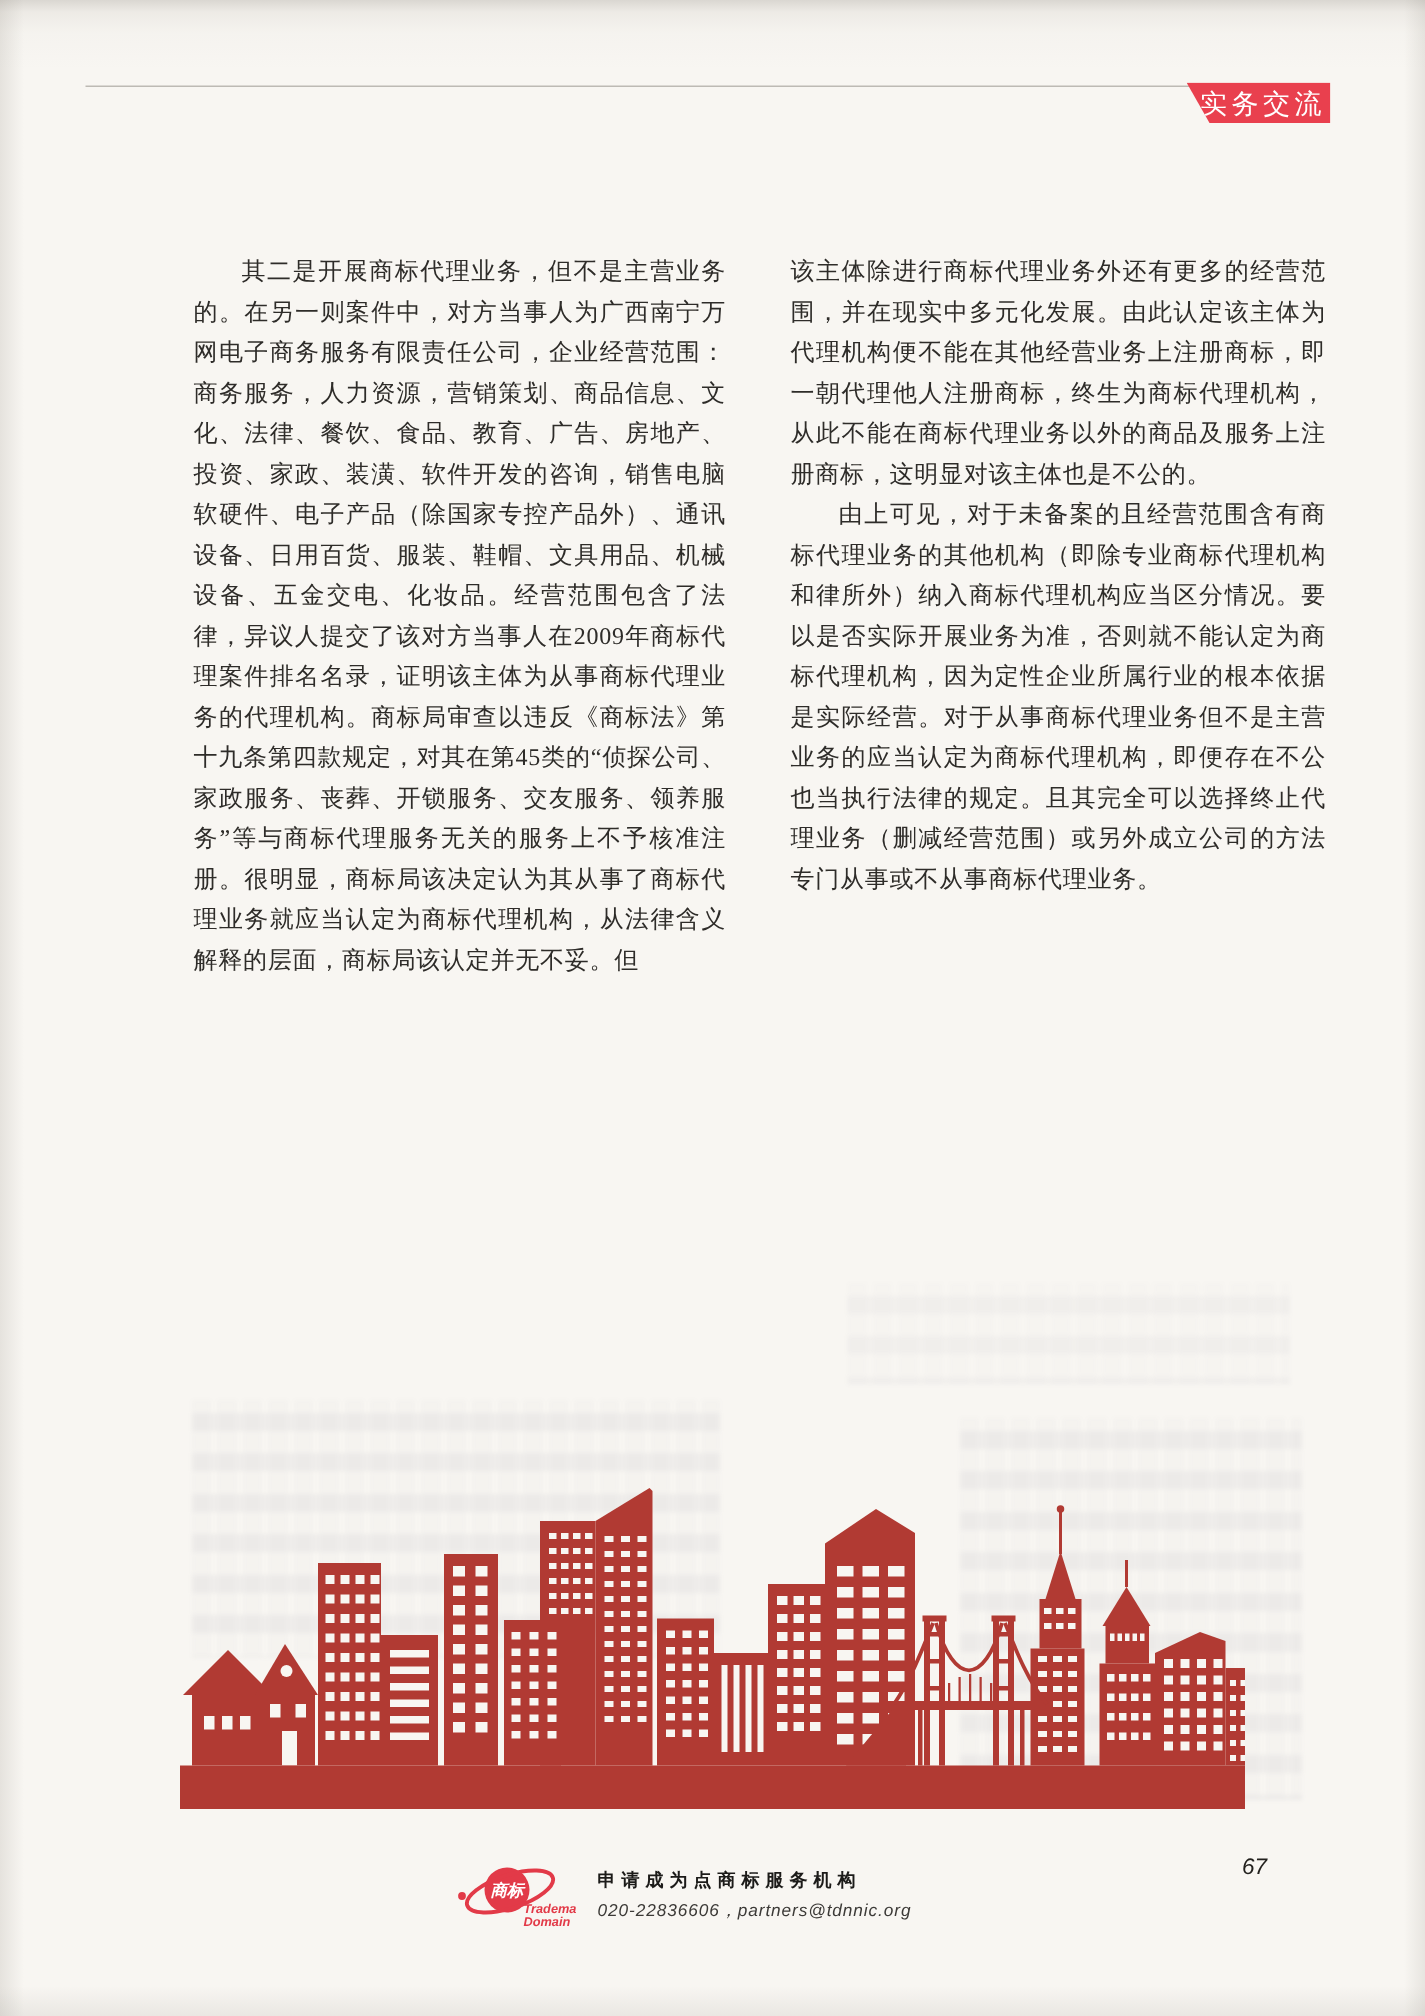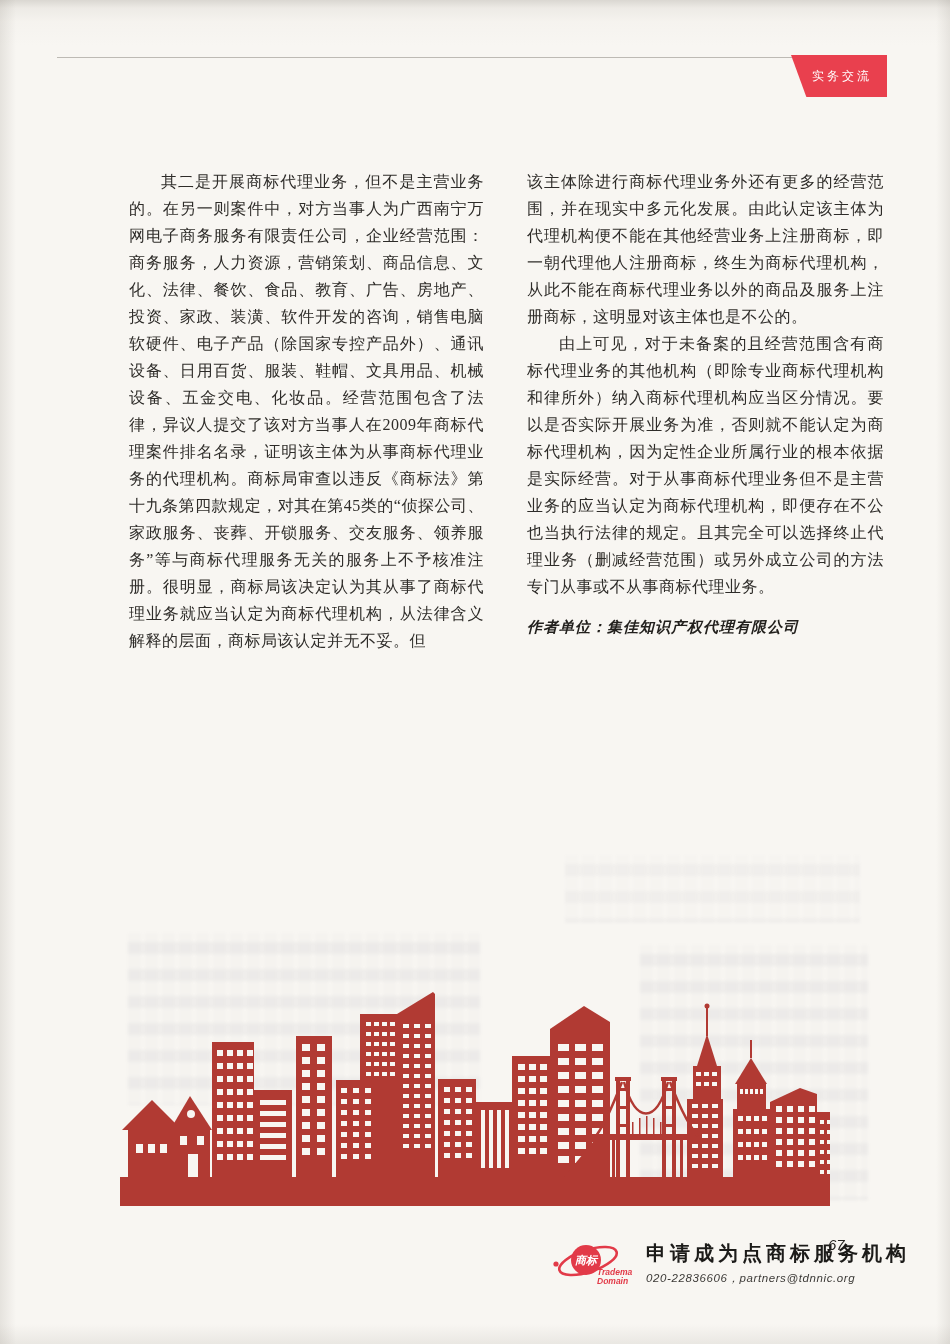--- a/index.html
+++ b/index.html
@@ -18,26 +18,26 @@
   .scan-left{position:absolute;left:0;top:0;width:16px;height:100%;
     background:linear-gradient(90deg,rgba(130,124,114,.16),rgba(130,124,114,0));}
   .scan-right{position:absolute;right:0;top:0;width:14px;height:100%;
     background:linear-gradient(270deg,rgba(130,124,114,.14),rgba(130,124,114,0));}
   .scan-bottom{position:absolute;left:0;bottom:0;width:100%;height:20px;
     background:linear-gradient(0deg,rgba(130,124,114,.12),rgba(130,124,114,0));}
 
   
   .top-rule{position:absolute;left:57px;top:57px;width:740px;height:1px;background:#bdbab4;}
   .badge{
-    position:absolute;left:791px;top:55px;width:96px;height:42px;
+    position:absolute;left:791px;top:55px;width:96px;height:27px;
     background:#e9404e;color:#ffffff;
     clip-path:polygon(0 0,100% 0,100% 100%,16% 100%);
     display:flex;align-items:center;justify-content:center;
     font-family:"Liberation Sans","DejaVu Sans",sans-serif;
-    font-size:12px;letter-spacing:3px;padding-left:6px;box-sizing:border-box;
+    font-size:18px;letter-spacing:3px;padding-left:6px;box-sizing:border-box;
   }
 
   
   .bleed{position:absolute;opacity:.5;filter:blur(1.4px);
     background-image:repeating-linear-gradient(180deg,transparent 0 9px,rgba(115,115,135,.13) 9px 21px,transparent 21px 27px),
                      repeating-linear-gradient(90deg,rgba(115,115,135,.05) 0 13px,transparent 13px 17px);}
   .bleed-a{left:128px;top:933px;width:352px;height:172px;}
   .bleed-b{left:640px;top:945px;width:228px;height:255px;}
   .bleed-c{left:565px;top:855px;width:295px;height:68px;opacity:.35;}
 
@@ -62,26 +62,26 @@
     background-image:repeating-linear-gradient(0deg,rgba(255,255,255,.75) 0 1px,transparent 1px 4px),
                      repeating-linear-gradient(90deg,rgba(255,255,255,.55) 0 1px,transparent 1px 4px);
   }
 
   
   .skyline{position:absolute;left:120px;top:984px;z-index:2;}
 
   
   .footer{
     position:absolute;left:0;top:1228px;width:910px;height:70px;
-    display:flex;align-items:center;justify-content:flex-end;gap:14px;z-index:4;
+    display:flex;align-items:center;justify-content:center;gap:14px;z-index:4;
   }
   .footer-text{display:flex;flex-direction:column;}
   .slogan{
     font-family:"Liberation Sans","DejaVu Sans",sans-serif;
-    font-weight:bold;font-size:20px;letter-spacing:4px;color:#1c1b19;
+    font-weight:bold;font-size:12px;letter-spacing:4px;color:#1c1b19;
   }
   .contact{
     font-family:"Liberation Sans","DejaVu Sans",sans-serif;
     font-size:11.5px;color:#3c3a37;letter-spacing:.6px;margin-top:4px;font-style:italic;
   }
   .page-number{
     position:absolute;left:828px;top:1236px;
     font-style:italic;font-size:15px;color:#23211e;z-index:4;
     font-family:"Liberation Sans","DejaVu Sans",sans-serif;
   }
@@ -105,21 +105,20 @@
   <div class="bleed bleed-b"></div>
   <div class="bleed bleed-c"></div>
 
   <div class="col col-left">
     <p class="indent">其二是开展商标代理业务，但不是主营业务的。在另一则案件中，对方当事人为广西南宁万网电子商务服务有限责任公司，企业经营范围：商务服务，人力资源，营销策划、商品信息、文化、法律、餐饮、食品、教育、广告、房地产、投资、家政、装潢、软件开发的咨询，销售电脑软硬件、电子产品（除国家专控产品外）、通讯设备、日用百货、服装、鞋帽、文具用品、机械设备、五金交电、化妆品。经营范围包含了法律，异议人提交了该对方当事人在2009年商标代理案件排名名录，证明该主体为从事商标代理业务的代理机构。商标局审查以违反《商标法》第十九条第四款规定，对其在第45类的“侦探公司、家政服务、丧葬、开锁服务、交友服务、领养服务”等与商标代理服务无关的服务上不予核准注册。很明显，商标局该决定认为其从事了商标代理业务就应当认定为商标代理机构，从法律含义解释的层面，商标局该认定并无不妥。但</p>
   </div>
 
   <div class="col col-right">
     <p>该主体除进行商标代理业务外还有更多的经营范围，并在现实中多元化发展。由此认定该主体为代理机构便不能在其他经营业务上注册商标，即一朝代理他人注册商标，终生为商标代理机构，从此不能在商标代理业务以外的商品及服务上注册商标，这明显对该主体也是不公的。</p>
     <p class="indent">由上可见，对于未备案的且经营范围含有商标代理业务的其他机构（即除专业商标代理机构和律所外）纳入商标代理机构应当区分情况。要以是否实际开展业务为准，否则就不能认定为商标代理机构，因为定性企业所属行业的根本依据是实际经营。对于从事商标代理业务但不是主营业务的应当认定为商标代理机构，即便存在不公也当执行法律的规定。且其完全可以选择终止代理业务（删减经营范围）或另外成立公司的方法专门从事或不从事商标代理业务。</p>
-    <p class="author">作者单位：集佳知识产权代理有限公司</p>
   </div>
 
   <svg class="skyline" width="710" height="224" viewBox="0 0 710 224">
     <g fill="#b13a33" id="bldgs">
 
       <polygon points="2,146 32,116 62,146"></polygon>
       <rect x="8" y="146" width="48" height="47"></rect>
 
       <rect x="56" y="146" width="34" height="47"></rect>
       <polygon points="50,146 70,112 92,146"></polygon>

